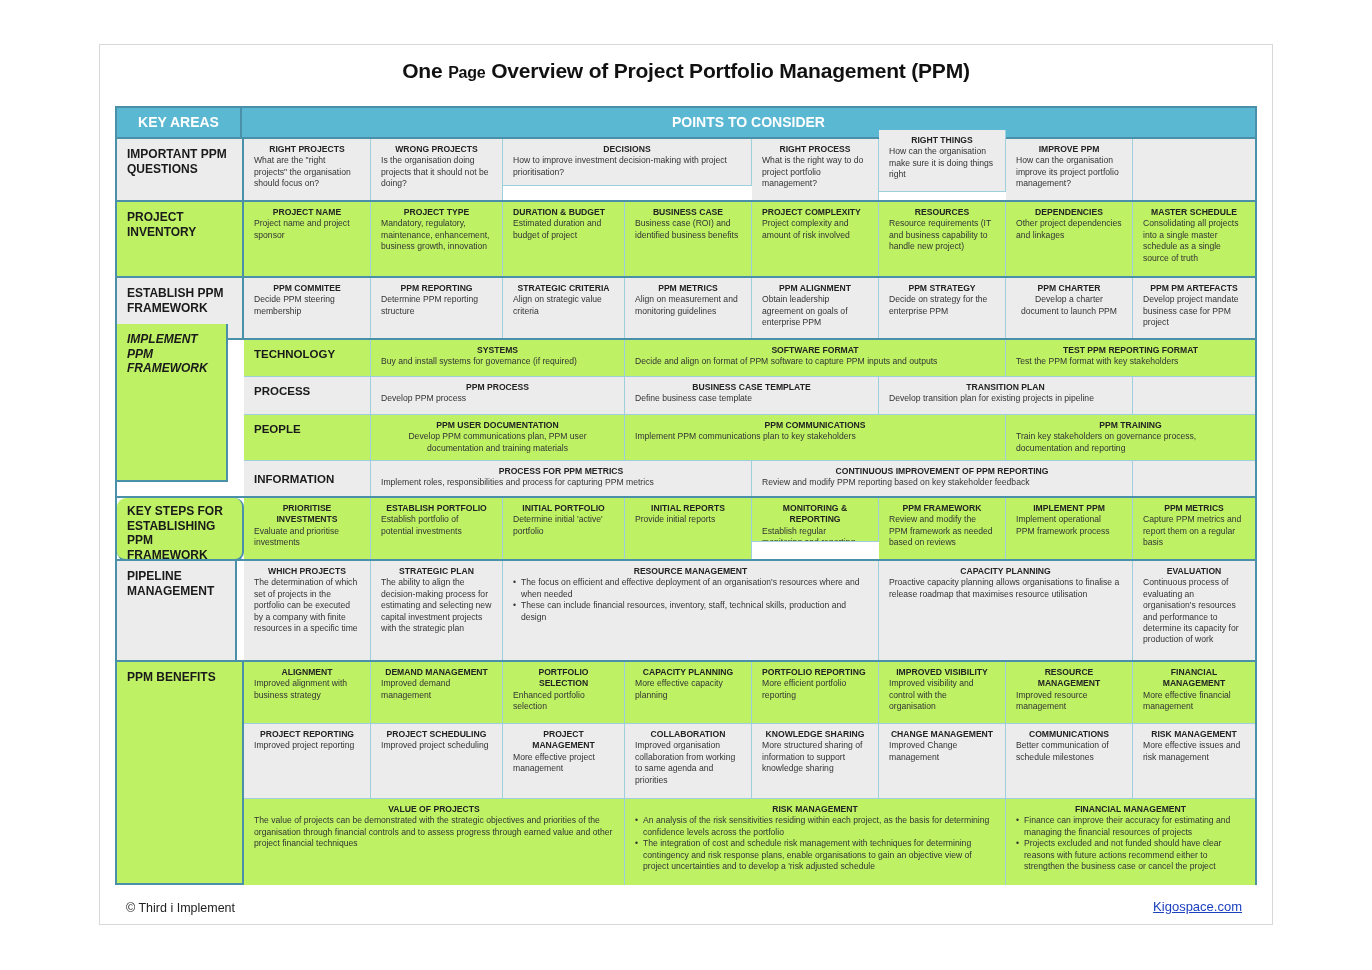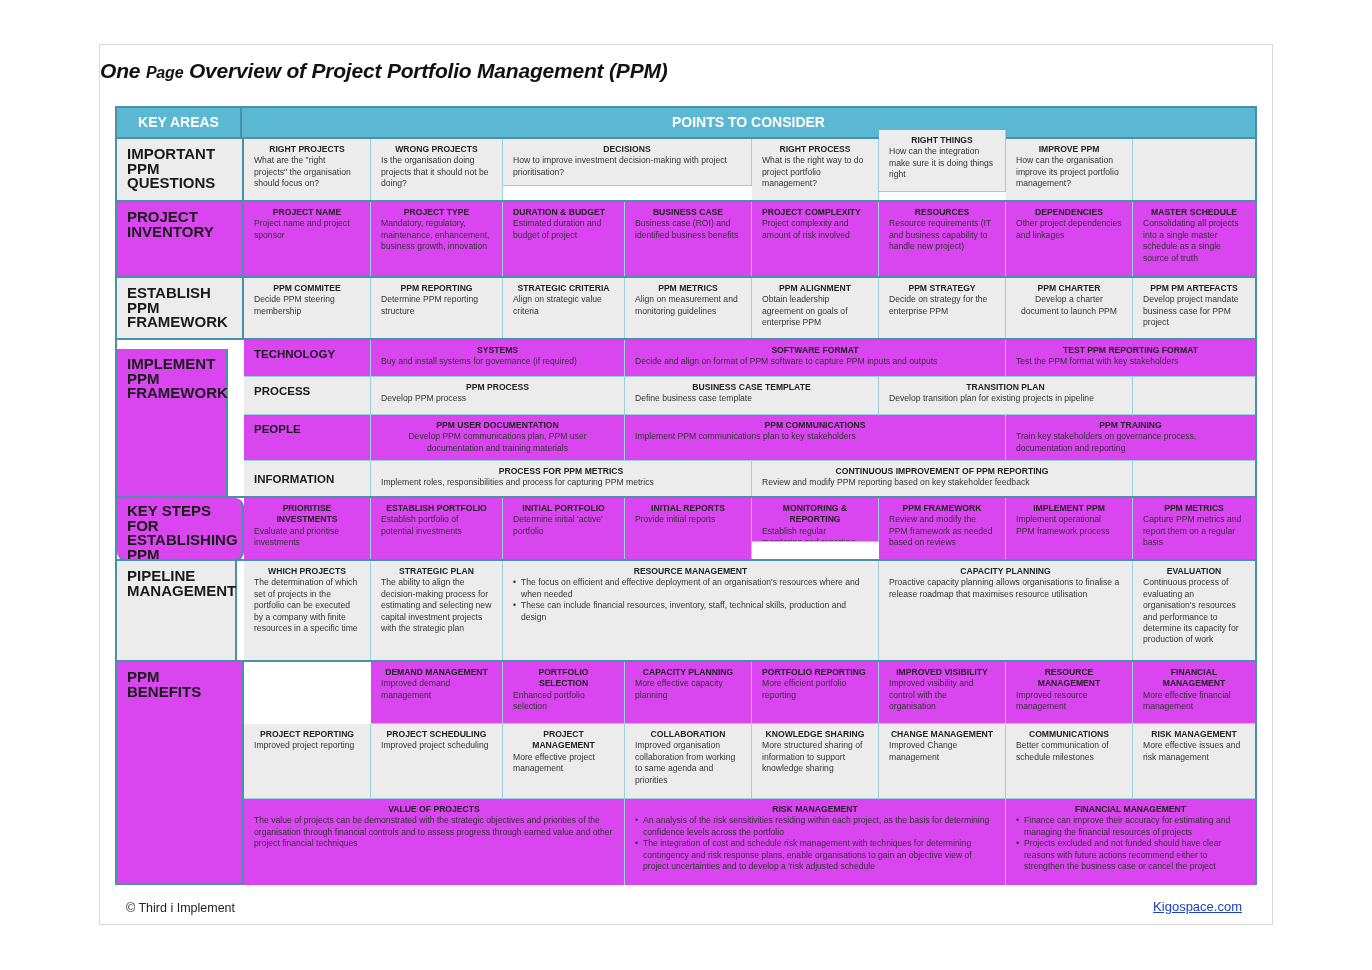--- a/index.html
+++ b/index.html
@@ -4,49 +4,49 @@
 <style>
   * { box-sizing: border-box; margin: 0; padding: 0; }
   html, body { width: 1372px; height: 970px; background: #ffffff; overflow: hidden; }
   body { font-family: "Liberation Sans", sans-serif; color: #222; position: relative; }
 
   .page {
     position: absolute; left: 99px; top: 44px; width: 1174px; height: 881px;
     border: 1px solid #d8d8d8; background: #fff;
   }
   .title {
-    position: absolute; left: 0; top: 14px; width: 100%; 
-    font-size: 21px; font-weight: bold; color: #111; letter-spacing: -0.2px; font-style: italic;
+    position: absolute; left: 0; top: 14px; width: 100%; text-align: center;
+    font-size: 21px; font-weight: bold; color: #111; letter-spacing: -0.2px;
   }
   .title .small { font-size: 16px; font-weight: bold; }
 
   .grid {
     position: absolute; left: 15px; top: 61px; width: 1142px; height: 779px;
     border: 2px solid #4a90a8;
   }
   .cell {
     position: absolute; border-right: 1px solid #9fcfdc; border-bottom: 1px solid #9fcfdc;
     padding: 5px 10px 3px 10px; font-size: 8.6px; line-height: 11.4px; color: #333;
     overflow: hidden;
   }
   .gray { background: #ececec; }
-  .white { background: #d946ef; }
+  .white { background: #bef264; }
   .cell .h { font-weight: bold; text-align: center; color: #222; display: block; font-size: 8.6px; }
   .cell .b { display: block; }
   .cell.center .b { text-align: center; }
   .cell ul { list-style: none; }
   .cell li { position: relative; padding-left: 8px; }
   .cell li::before { content: "•"; position: absolute; left: 0; top: 0; }
 
   .hdr {
     position: absolute; background: #5bb8d3; color: #fff; font-weight: bold;
     font-size: 14px; text-align: center; line-height: 29px; height: 29px;
   }
   .key {
-    position: absolute; font-weight: bold; font-size: 15px; line-height: 14.5px; color: #1a1a1a;
+    position: absolute; font-weight: bold; font-size: 12px; line-height: 14.5px; color: #1a1a1a;
     padding: 8px 10px; border-bottom: 2px solid #4a90a8; border-right: 2px solid #4a90a8;
   }
   .sub {
     position: absolute; font-weight: bold; font-size: 11.5px; color: #1a1a1a;
     padding: 8px 10px; border-right: 1px solid #9fcfdc; border-bottom: 1px solid #9fcfdc;
   }
   .rowline { position: absolute; height: 2px; background: #4a90a8; }
 
   .footer-left {
     position: absolute; left: 26px; top: 856px; font-size: 12.5px; color: #222;
@@ -81,21 +81,21 @@
     <div class="cell gray" style="left:386px;top:31px;width:249px;height:47px;">
         <span class="h">DECISIONS</span>
         <span class="b">How to improve investment decision-making with project prioritisation?</span>
       </div>
     <div class="cell gray" style="left:635px;top:31px;width:127px;height:62px;">
         <span class="h">RIGHT PROCESS</span>
         <span class="b">What is the right way to do project portfolio management?</span>
       </div>
     <div class="cell gray" style="left:762px;top:22px;width:127px;height:62px;">
         <span class="h">RIGHT THINGS</span>
-        <span class="b">How can the integration make sure it is doing things right</span>
+        <span class="b">How can the organisation make sure it is doing things right</span>
       </div>
     <div class="cell gray" style="left:889px;top:31px;width:127px;height:62px;">
         <span class="h">IMPROVE PPM</span>
         <span class="b">How can the organisation improve its project portfolio management?</span>
       </div>
     <div class="cell gray" style="left:1016px;top:31px;width:122px;height:62px;border-right:none;"></div>
     <div class="rowline" style="left:0;top:92px;width:1138px;"></div>
 
     <div class="key white" style="left:0;top:94px;width:127px;height:76px;">PROJECT INVENTORY</div>
     <div class="cell white" style="left:127px;top:94px;width:127px;height:75px;">
@@ -160,21 +160,21 @@
     <div class="cell gray center" style="left:889px;top:170px;width:127px;height:61px;">
         <span class="h">PPM CHARTER</span>
         <span class="b">Develop a charter document to launch PPM</span>
       </div>
     <div class="cell gray" style="left:1016px;top:170px;width:122px;height:61px;border-right:none;">
         <span class="h">PPM PM ARTEFACTS</span>
         <span class="b">Develop project mandate business case for PPM project</span>
       </div>
     <div class="rowline" style="left:0;top:230px;width:1138px;"></div>
 
-    <div class="key white" style="left:0;top:241px;width:111px;height:158px;">IMPLEMENT PPM FRAMEWORK</div>
+    <div class="key white" style="left:0;top:216px;width:111px;height:158px;font-style:italic;">IMPLEMENT PPM FRAMEWORK</div>
 
     <div class="sub white" style="left:127px;top:232px;width:127px;height:37px;">TECHNOLOGY</div>
     <div class="cell white" style="left:254px;top:232px;width:254px;height:37px;">
         <span class="h">SYSTEMS</span>
         <span class="b">Buy and install systems for governance (if required)</span>
       </div>
     <div class="cell white" style="left:508px;top:232px;width:381px;height:37px;">
         <span class="h">SOFTWARE FORMAT</span>
         <span class="b">Decide and align on format of PPM software to capture PPM inputs and outputs</span>
       </div>
@@ -280,20 +280,24 @@
         <span class="b">Proactive capacity planning allows organisations to finalise a release roadmap that maximises resource utilisation</span>
       </div>
     <div class="cell gray" style="left:1016px;top:453px;width:122px;height:100px;border-right:none;">
         <span class="h">EVALUATION</span>
         <span class="b">Continuous process of evaluating an organisation's resources and performance to determine its capacity for production of work</span>
       </div>
     <div class="rowline" style="left:0;top:552px;width:1138px;"></div>
 
     <div class="key white" style="left:0;top:554px;width:127px;height:221px;border-bottom:none;">PPM BENEFITS</div>
 
+    <div class="cell white" style="left:127px;top:554px;width:127px;height:62px;">
+        <span class="h">ALIGNMENT</span>
+        <span class="b">Improved alignment with business strategy</span>
+      </div>
     <div class="cell white" style="left:254px;top:554px;width:132px;height:62px;">
         <span class="h">DEMAND MANAGEMENT</span>
         <span class="b">Improved demand management</span>
       </div>
     <div class="cell white" style="left:386px;top:554px;width:122px;height:62px;">
         <span class="h">PORTFOLIO SELECTION</span>
         <span class="b">Enhanced portfolio selection</span>
       </div>
     <div class="cell white" style="left:508px;top:554px;width:127px;height:62px;">
         <span class="h">CAPACITY PLANNING</span>

